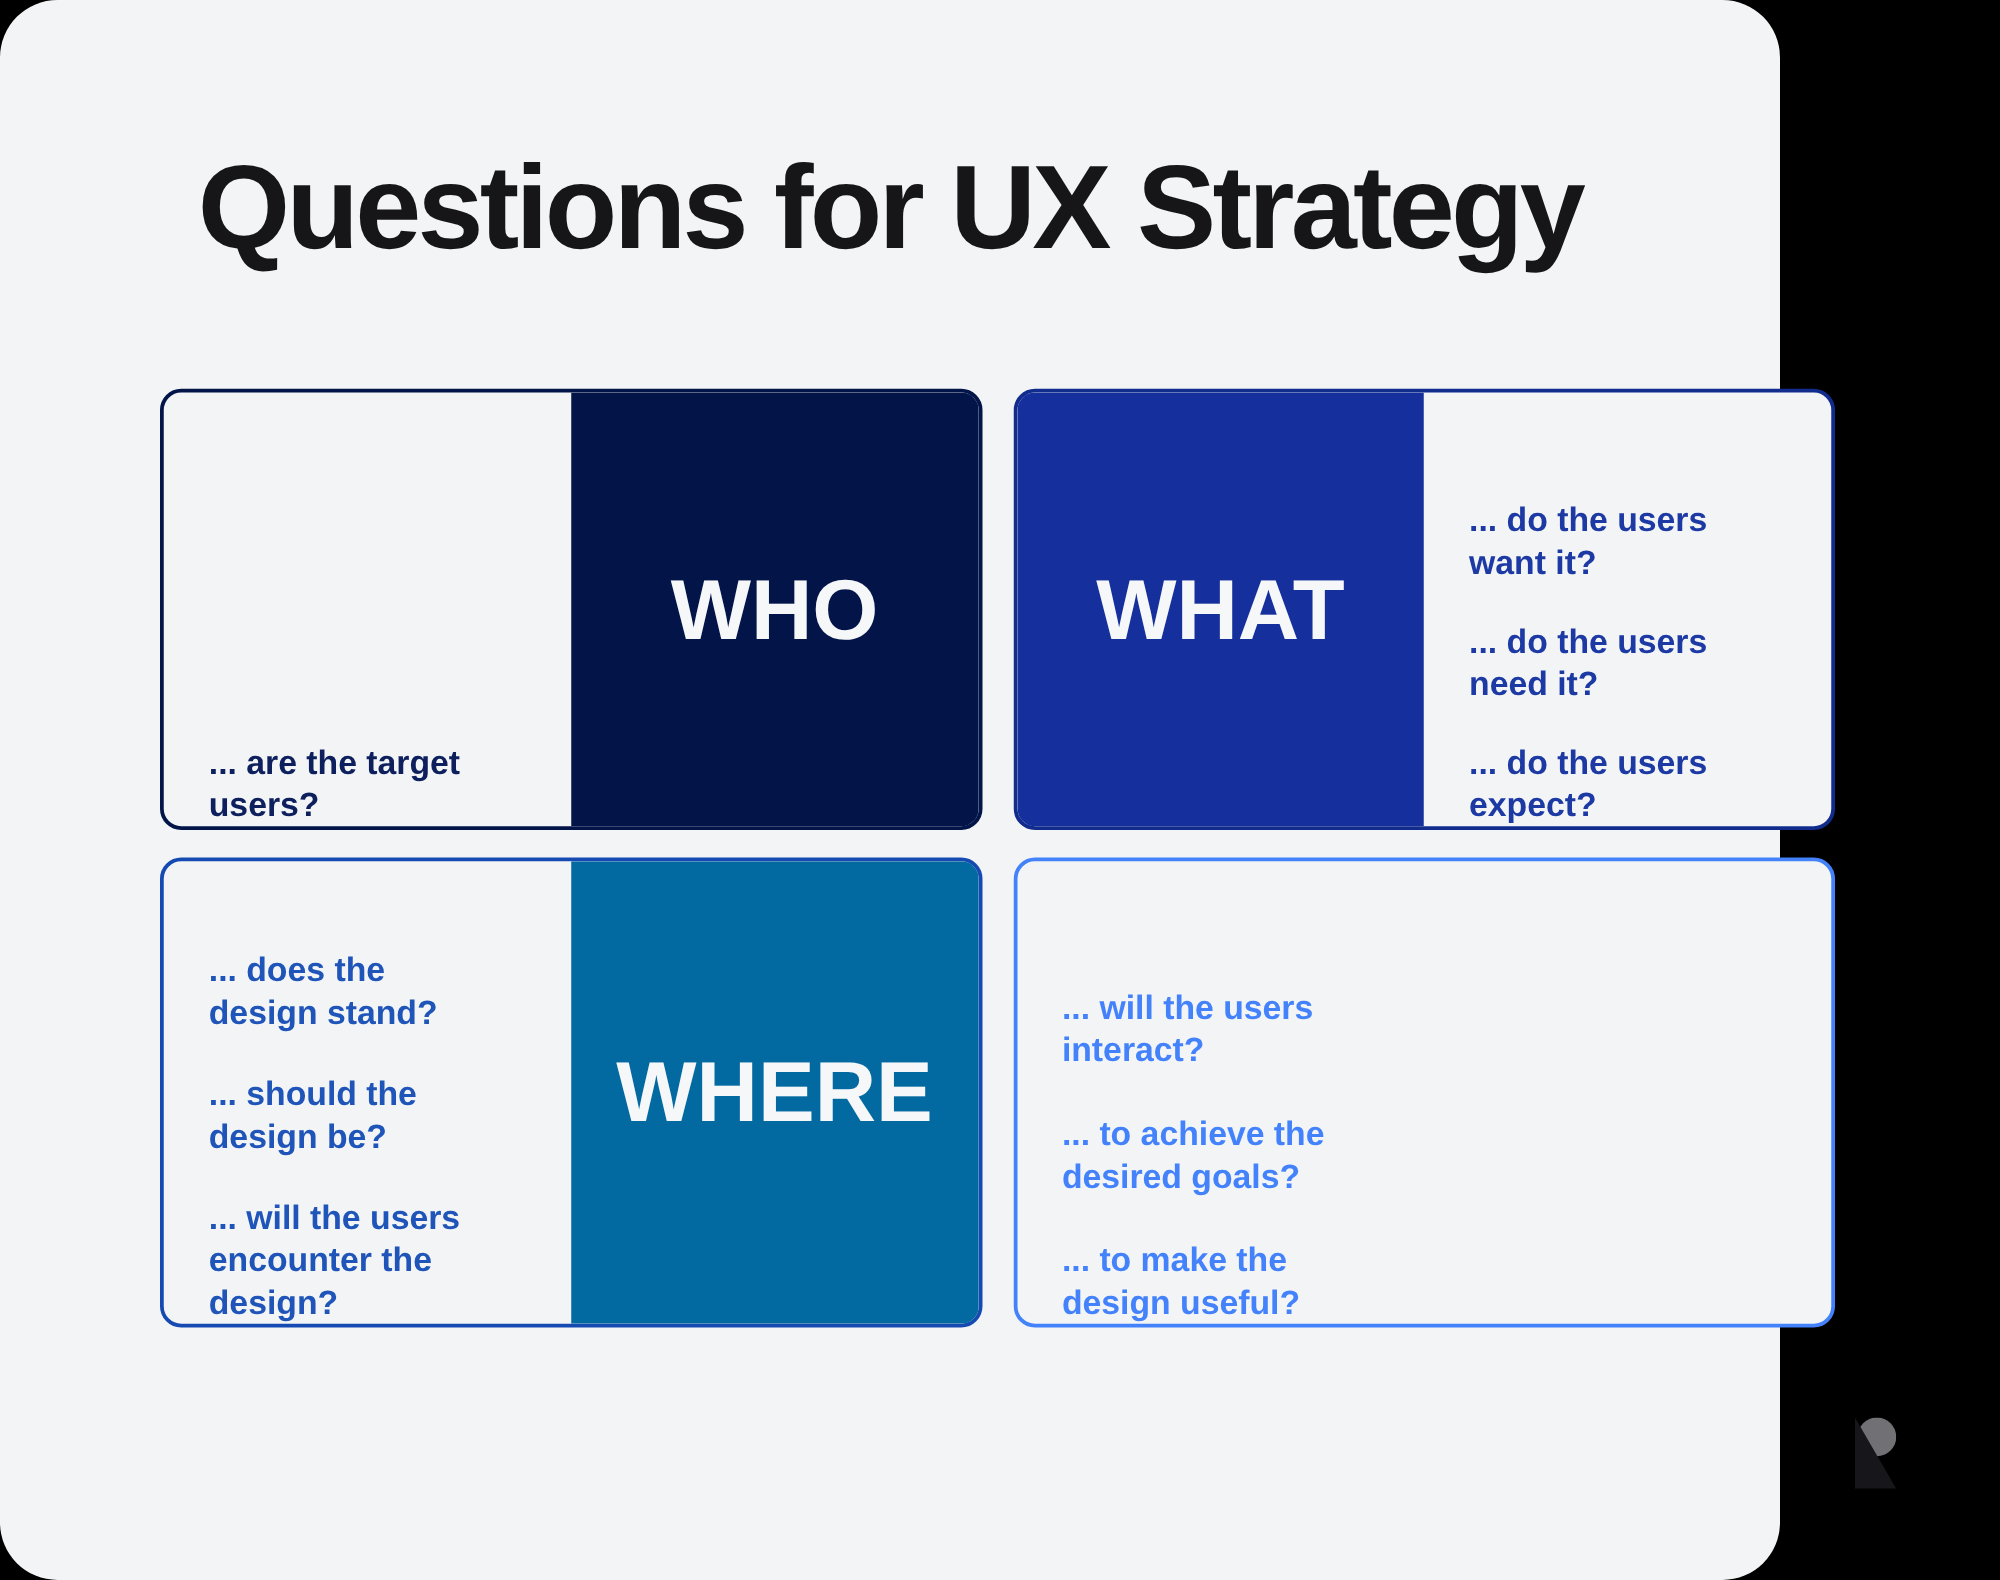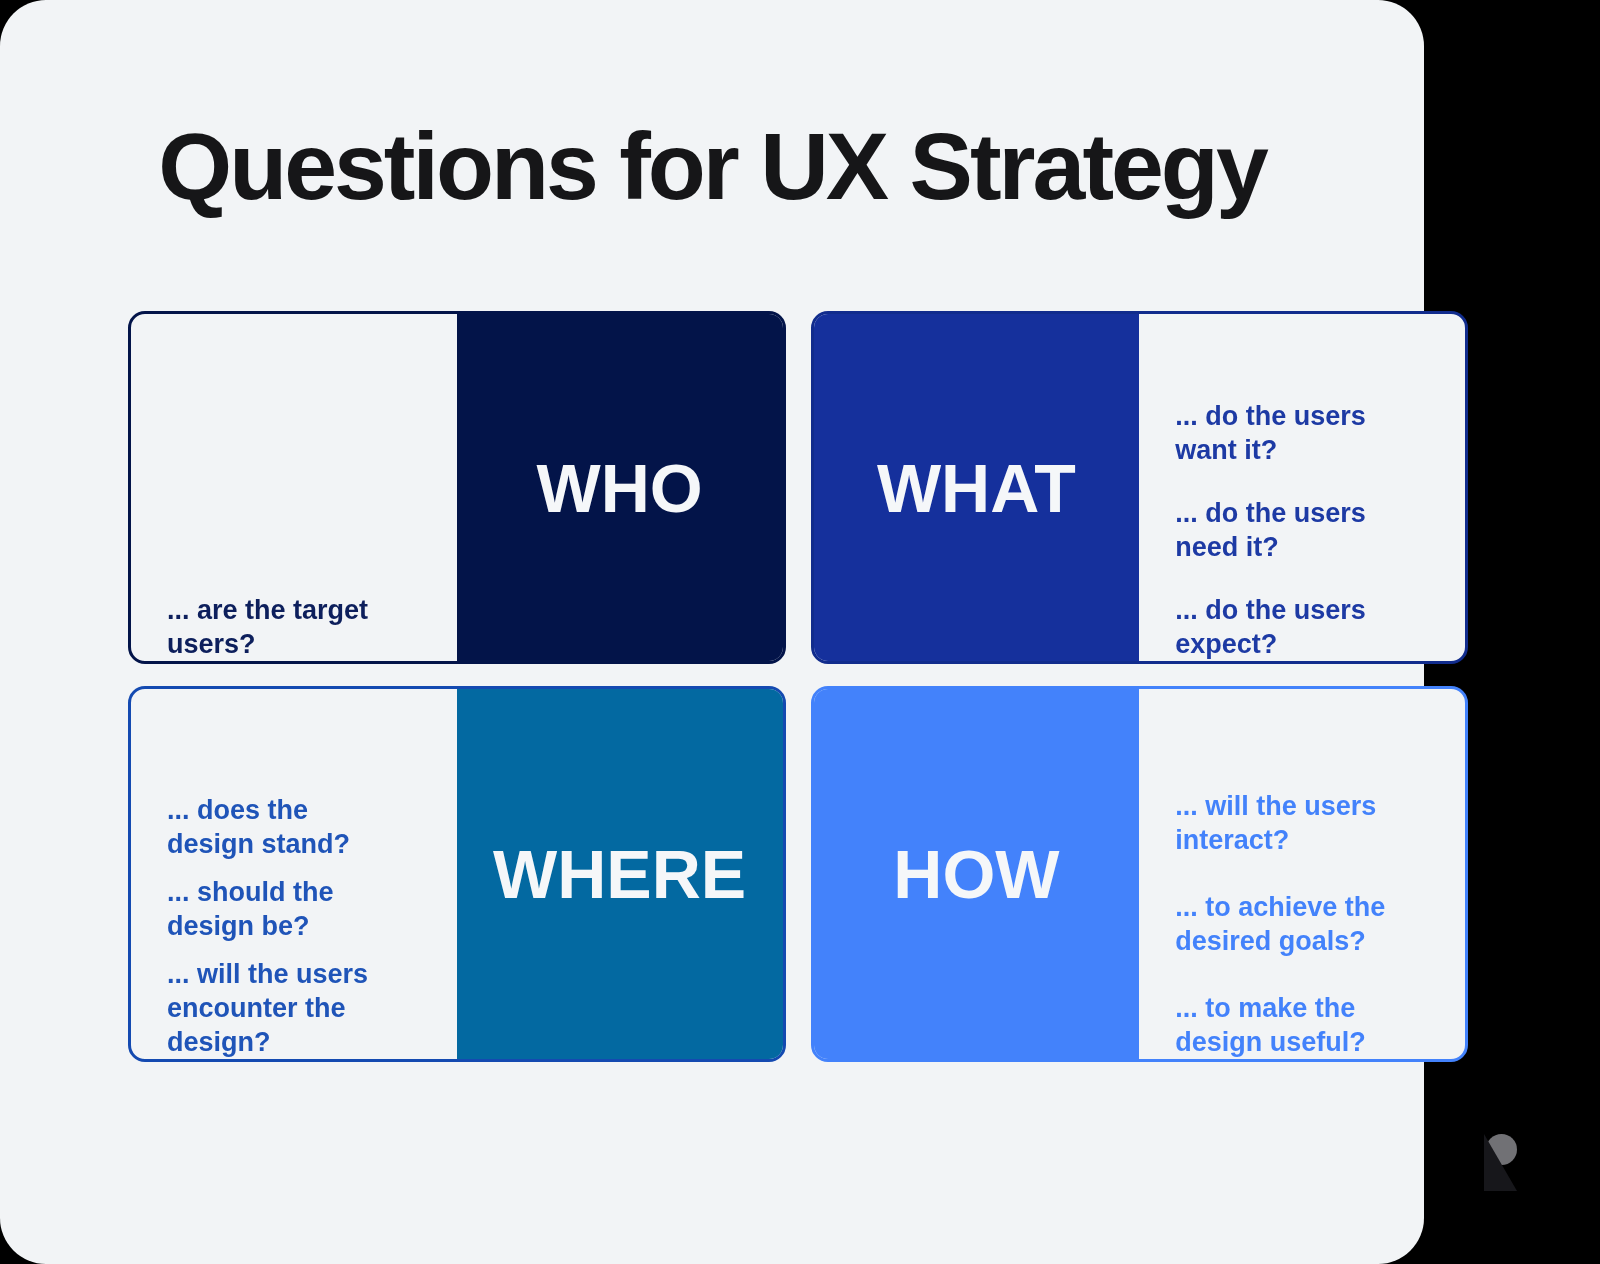--- a/index.html
+++ b/index.html
@@ -35,21 +35,21 @@
   .questions {
     display: flex; flex-direction: column; justify-content: flex-end;
     padding: 0 30px 0 36px;
   }
   .questions p {
     font-size: 27px; line-height: 34px; font-weight: 700;
     white-space: pre-line;
   }
   .card-who   .questions { gap: 32px; }
   .card-what  .questions { gap: 29px; }
-  .card-where .questions { gap: 14px; }
+  .card-where .questions { gap: 31px; }
   .card-how   .questions { gap: 33px; }
 
   .card-who   { border-color: #031449; }
   .card-who   .block { background: #031449; }
   .card-who   .questions p { color: #0d1f5c; }
 
   .card-what  { border-color: #112c8d; }
   .card-what  .block { background: #15309c; }
   .card-what  .questions p { color: #1d3aa4; }
 
@@ -105,23 +105,20 @@
         <p>... will the users
 encounter the
 design?</p>
       </div>
       <div class="half block">
         <span class="word">WHERE</span>
       </div>
     </div>
 
     <div class="card card-how">
-      <div class="half block">
-        <span class="word">HOW</span>
-      </div>
       <div class="half questions">
         <p>... will the users
 interact?</p>
         <p>... to achieve the
 desired goals?</p>
         <p>... to make the
 design useful?</p>
       </div>
     </div>
 

